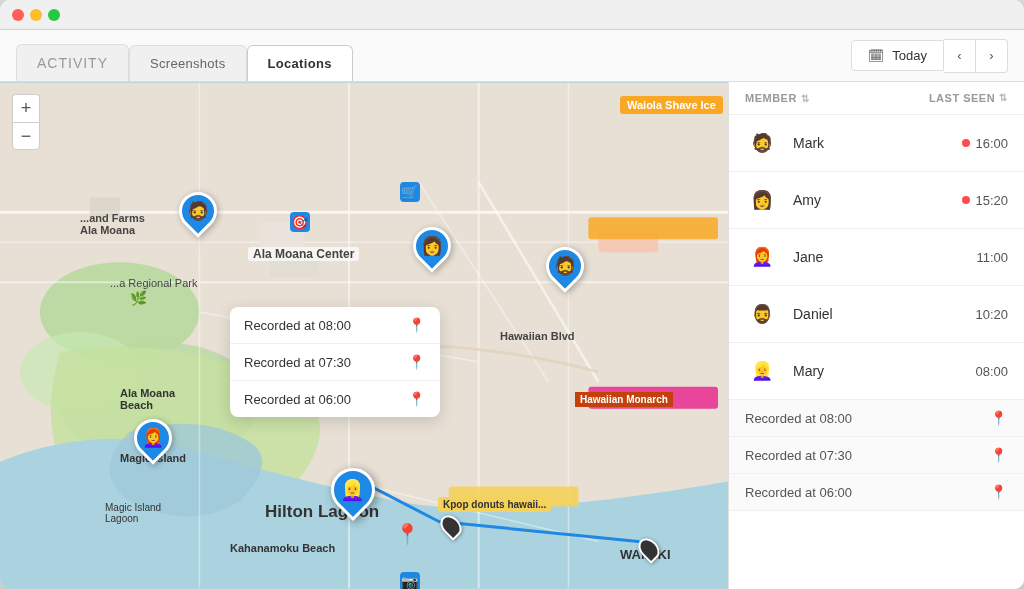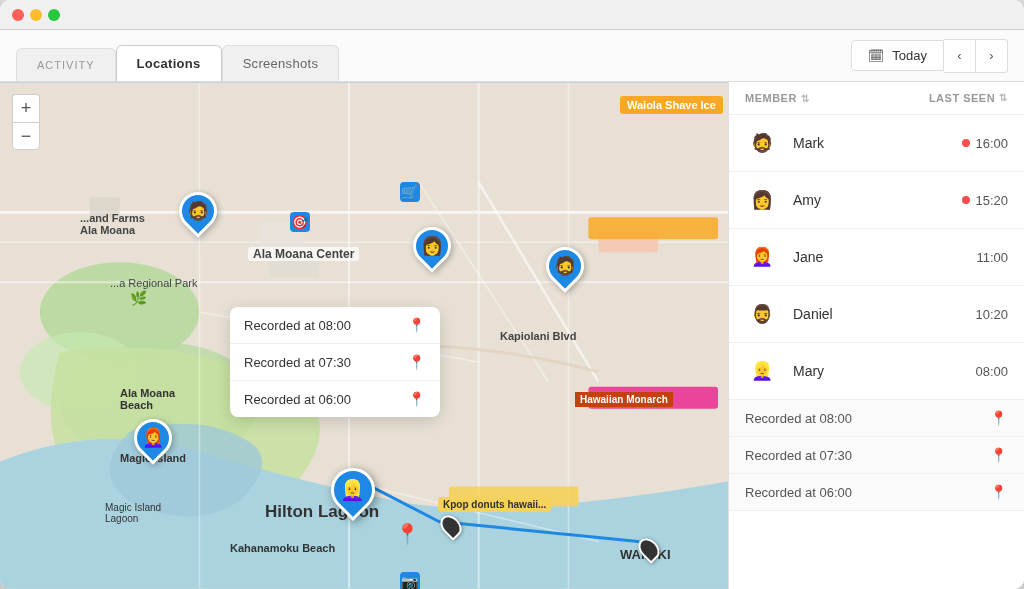--- a/index.html
+++ b/index.html
@@ -64,21 +64,21 @@
       letter-spacing: 0.3px;
     }
     .tab.active {
       background: #fff;
       color: #333;
       border-color: #ccc;
       font-weight: 600;
     }
     .tab.uppercase {
       text-transform: uppercase;
-      font-size: 11px;
+      font-size: 14px;
       letter-spacing: 1px;
       color: #999;
     }
     .date-nav {
       display: flex;
       align-items: center;
       gap: 0;
     }
     .date-btn {
       display: flex;
@@ -273,22 +273,22 @@
 
   <div class="titlebar">
     <div class="traffic-light tl-red"></div>
     <div class="traffic-light tl-yellow"></div>
     <div class="traffic-light tl-green"></div>
   </div>
 
   <div class="toolbar">
     <div class="tabs">
       <div class="tab uppercase">ACTIVITY</div>
+      <div class="tab">Screenshots</div>
       <div class="tab active">Locations</div>
-      <div class="tab">Screenshots</div>
     </div>
     <div class="date-nav">
       <div class="date-btn">
         <span>🗓</span>
         <span>Today</span>
       </div>
       <div class="nav-arrow">‹</div>
       <div class="nav-arrow right">›</div>
     </div>
   </div>
@@ -347,21 +347,21 @@
       <div style="position:absolute; top:165px; left:248px; font-size:12px; color:#444; font-weight:600; z-index:8; background:rgba(255,255,255,0.7); padding:0 5px; border-radius:3px;">Ala Moana Center</div>
       <div style="position:absolute; top:195px; left:110px; font-size:11px; color:#444; z-index:8;">...a Regional Park</div>
       <div style="position:absolute; top:305px; left:120px; font-size:11px; color:#333; font-weight:600; z-index:8;">Ala Moana<br>Beach</div>
       <div style="position:absolute; top:370px; left:120px; font-size:11px; color:#333; font-weight:600; z-index:8;">Magic Island</div>
       <div style="position:absolute; top:420px; left:105px; font-size:10px; color:#333; z-index:8;">Magic Island<br>Lagoon</div>
       <div style="position:absolute; top:420px; left:265px; font-size:17px; color:#333; font-weight:600; z-index:8;">Hilton Lagoon</div>
       <div style="position:absolute; top:460px; left:230px; font-size:11px; color:#333; font-weight:600; z-index:8;">Kahanamoku Beach</div>
       <div style="position:absolute; top:310px; left:575px; background:#c2410c; color:#fff; font-size:10px; font-weight:700; padding:2px 5px; border-radius:0; z-index:8;">Hawaiian Monarch</div>
       <div style="position:absolute; top:415px; left:438px; background:#f5d25a; color:#333; font-size:10px; font-weight:600; padding:2px 5px; border-radius:3px; z-index:8;">Kpop donuts hawaii...</div>
       <div style="position:absolute; top:465px; left:620px; font-size:13px; color:#333; font-weight:700; z-index:8;">WAIKIKI</div>
-      <div style="position:absolute; top:248px; left:500px; font-size:11px; color:#444; font-weight:600; z-index:8;">Kapiolani Blvd</div>
+      <div style="position:absolute; top:248px; left:500px; font-size:11px; color:#444; font-weight:600; z-index:8;">Hawaiian Blvd</div>
       <div style="position:absolute; top:258px; left:380px; font-size:10px; color:#444; z-index:8;">Ala Wai Blvd</div>
 
       <svg class="route-svg" viewBox="0 0 730 507" xmlns="http://www.w3.org/2000/svg">
         <polyline points="353,395 440,440 640,460" stroke="#1e88e5" stroke-width="3" fill="none" stroke-linecap="round" stroke-linejoin="round"></polyline>
       </svg>
 
       <div class="marker" style="top:148px; left:198px;">
         <div style="width:38px;height:38px;border-radius:50% 50% 50% 0;background:#1e88e5;transform:rotate(-45deg);border:3px solid #fff;box-shadow:0 2px 6px rgba(0,0,0,0.3);display:flex;align-items:center;justify-content:center;overflow:hidden;">
           <span style="transform:rotate(45deg);font-size:18px;">🧔</span>
         </div>

